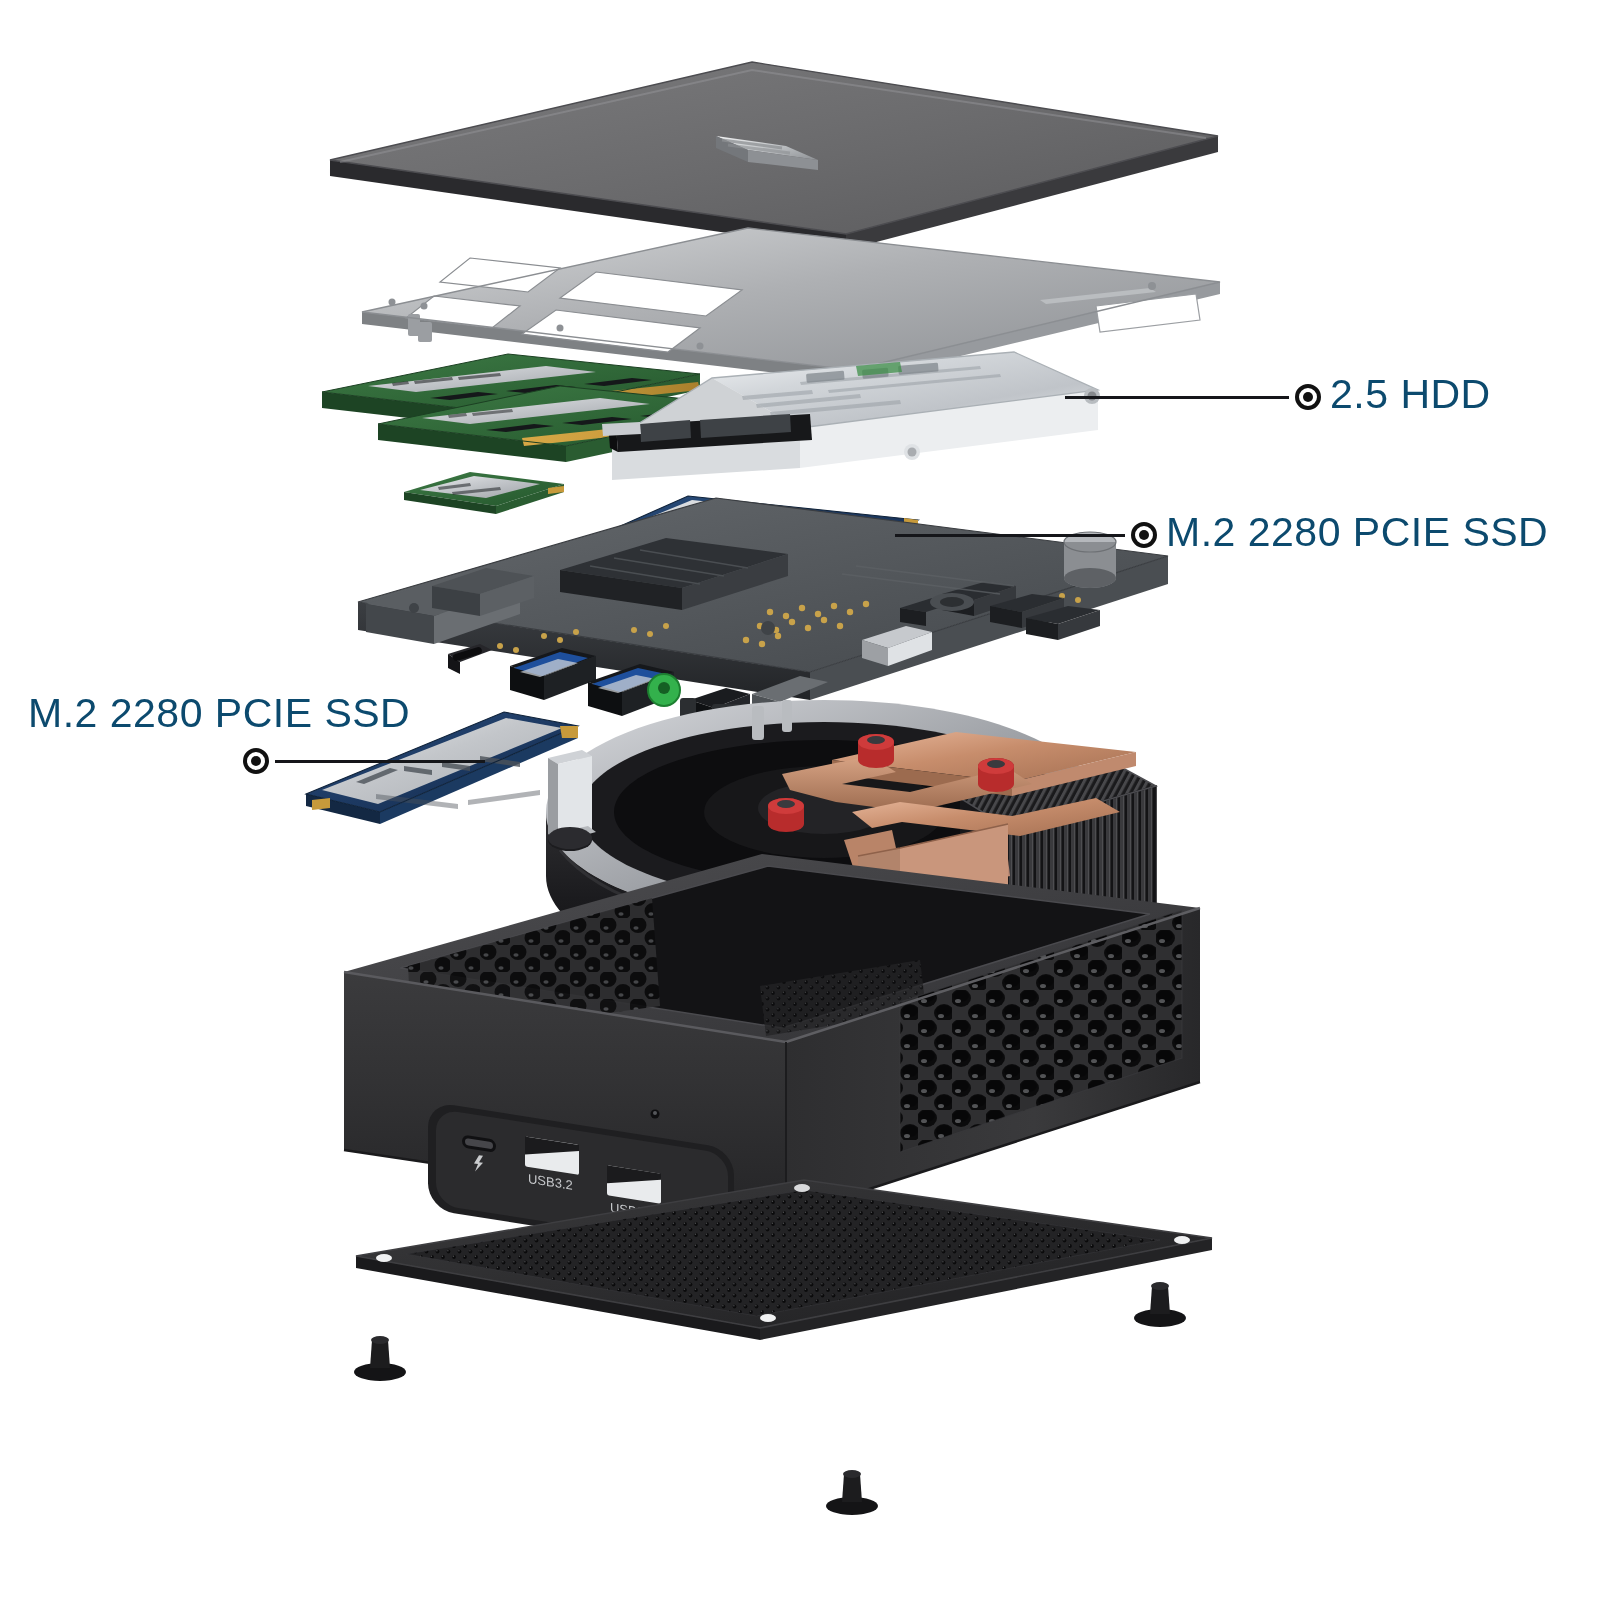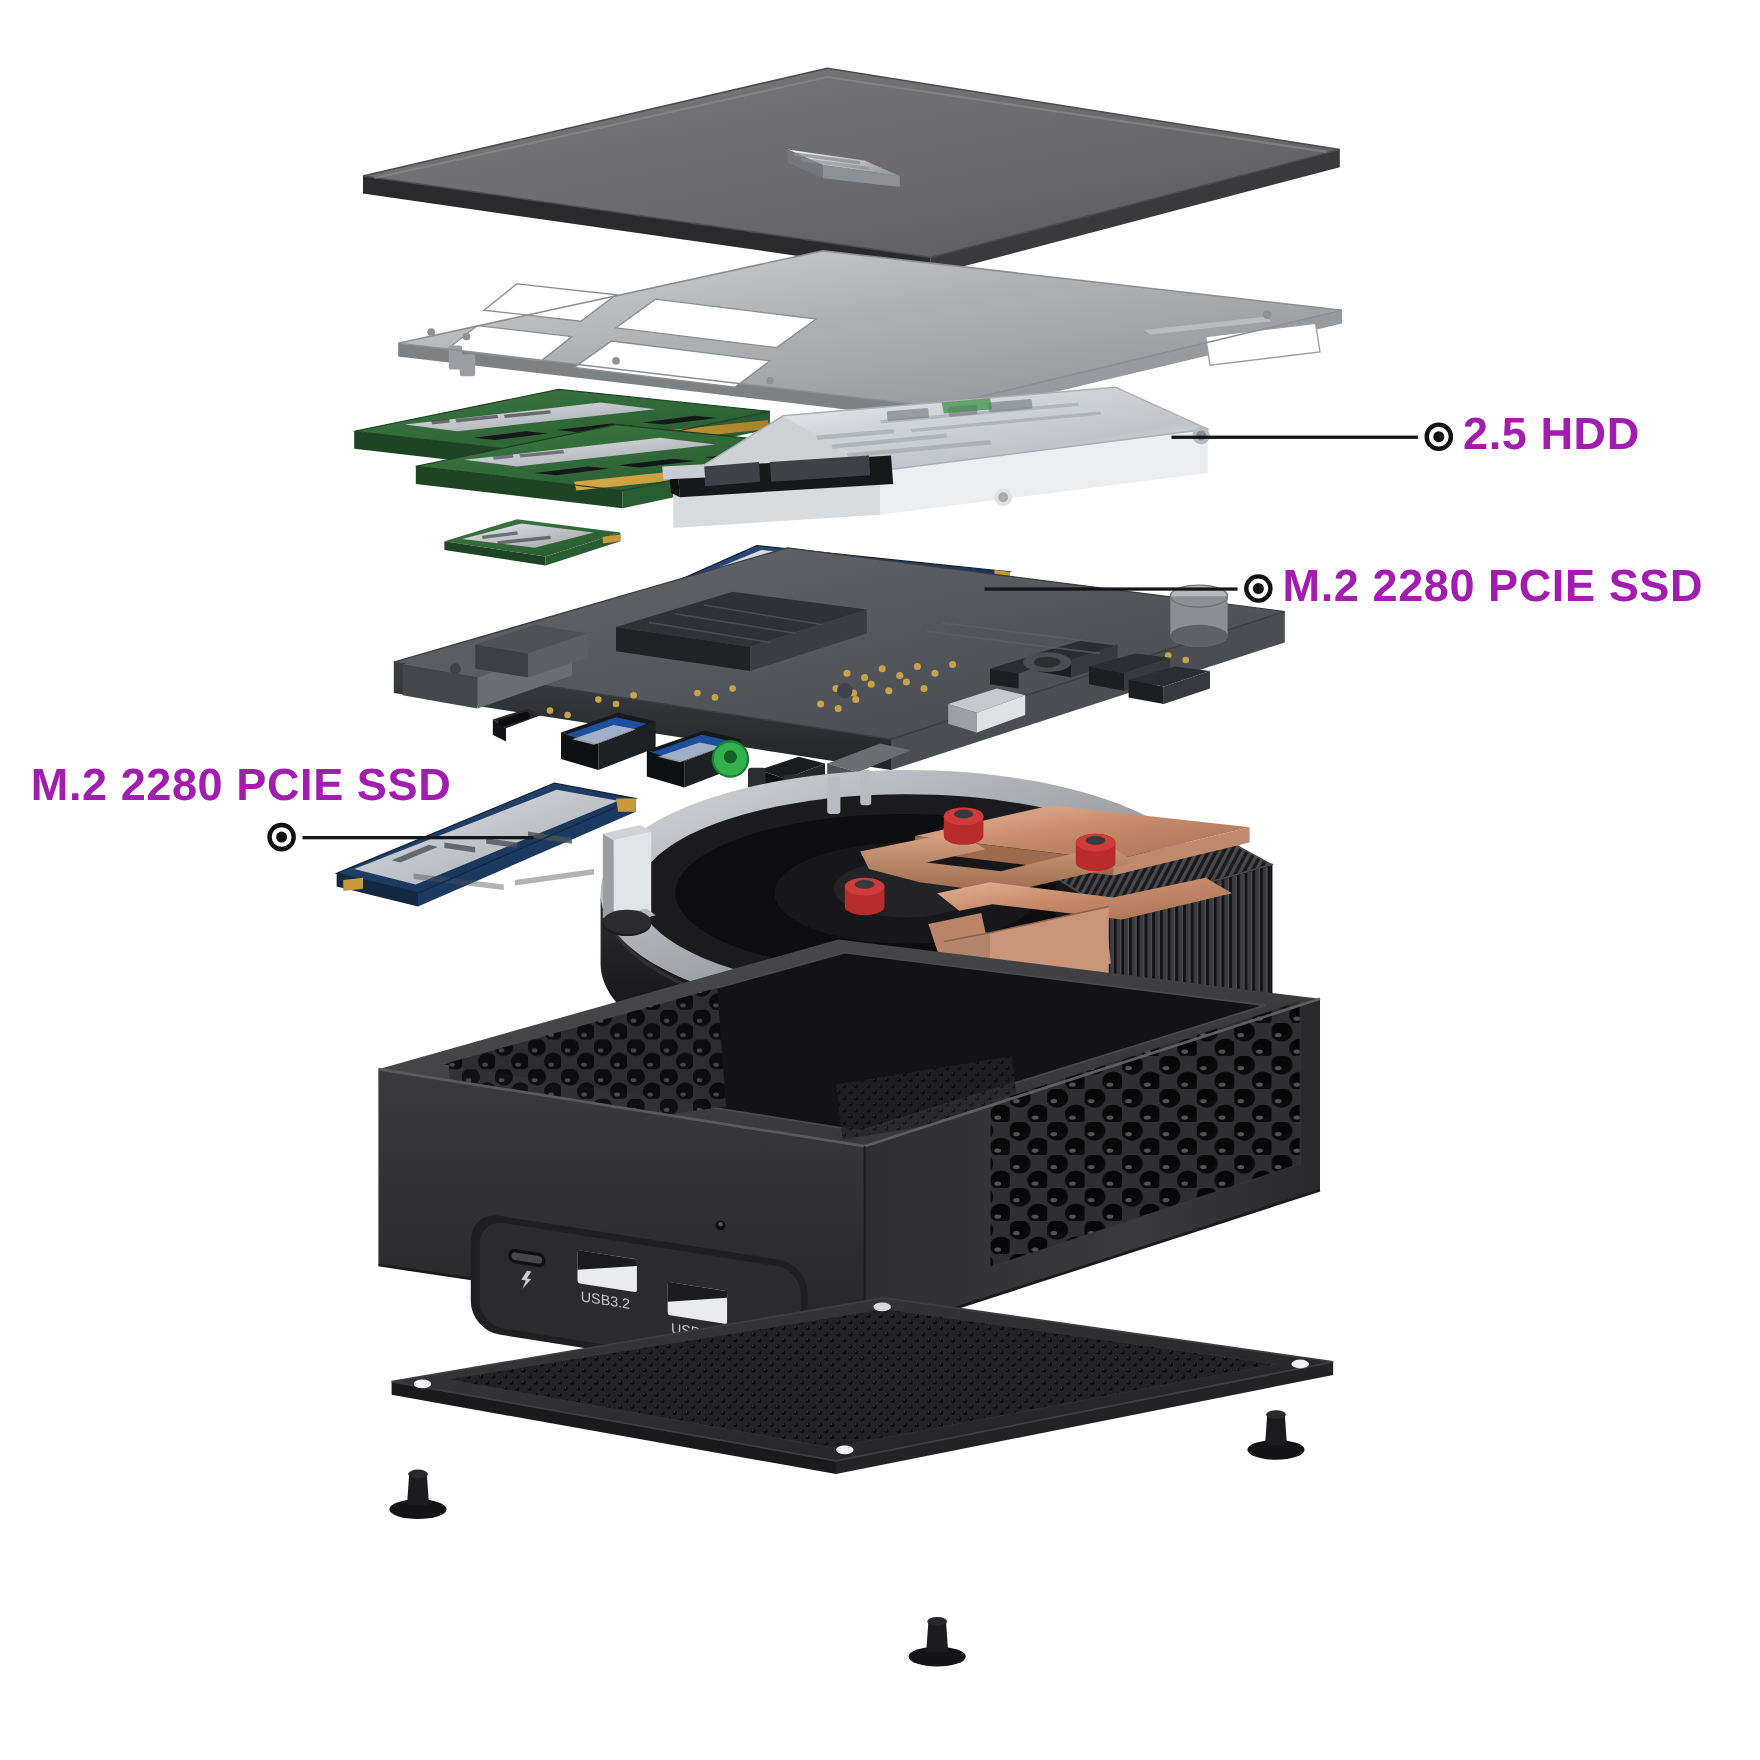--- a/index.html
+++ b/index.html
@@ -1,22 +1,22 @@
 <!DOCTYPE html>
 <html><head>
 <meta charset="utf-8">
 <title>Mini PC Exploded View</title>
 <style>
   html,body{margin:0;padding:0;background:#ffffff;}
   body{width:1600px;height:1600px;overflow:hidden;
        font-family:"Liberation Sans","DejaVu Sans",sans-serif;}
   #stage{position:relative;width:1600px;height:1600px;background:#fff;}
   #art{position:absolute;left:0;top:0;width:1600px;height:1600px;}
-  .callout{position:absolute;white-space:nowrap;color:#a21caf;
-           font-size:41px;font-weight:700;letter-spacing:.5px;line-height:1;}
+  .callout{position:absolute;white-space:nowrap;color:#0c4a6e;
+           font-size:41px;font-weight:400;letter-spacing:.5px;line-height:1;}
   .marker{position:absolute;width:26px;height:26px;border-radius:50%;
           border:4px solid #111;background:#fff;box-sizing:border-box;}
   .marker::after{content:"";position:absolute;left:50%;top:50%;
           width:10px;height:10px;margin:-5px 0 0 -5px;border-radius:50%;background:#111;}
   .leader{position:absolute;height:3px;background:#15161a;}
 </style>
 </head>
 <body>
 
 <div id="stage">

